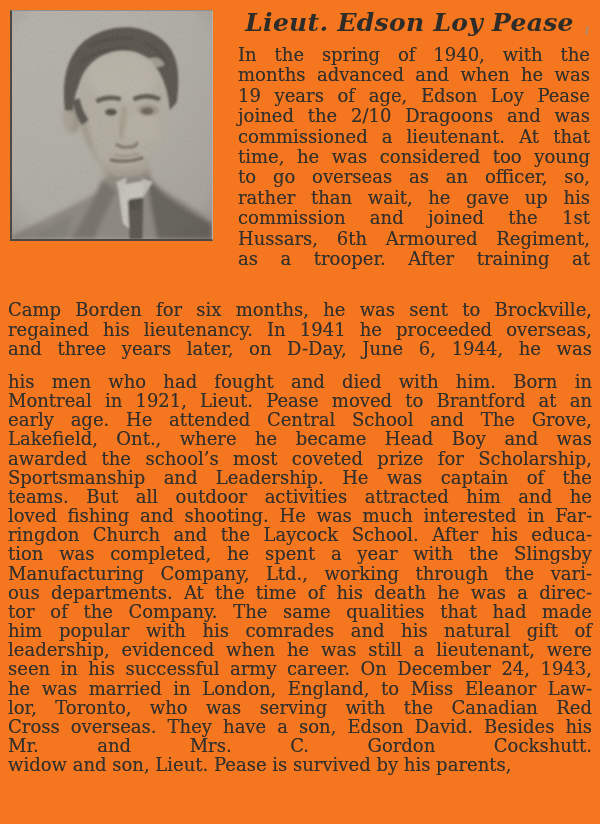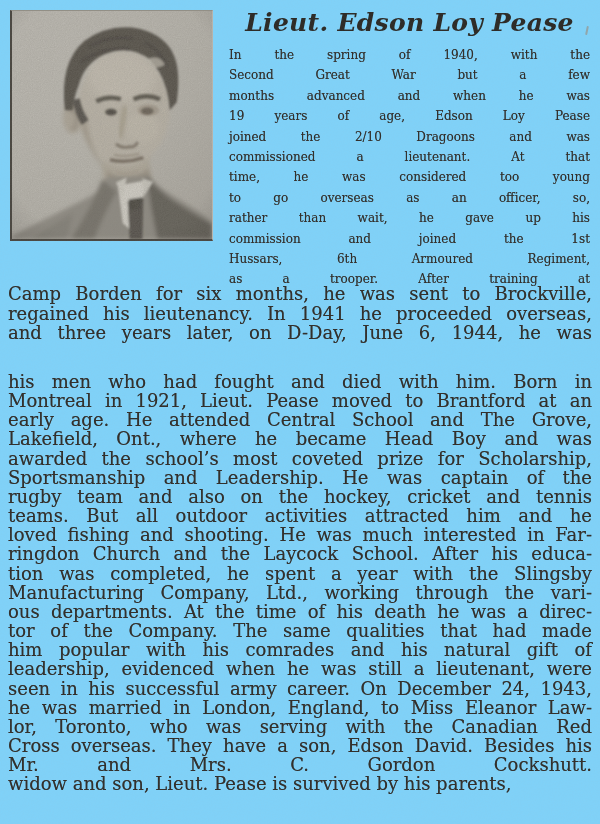--- a/index.html
+++ b/index.html
@@ -1,17 +1,17 @@
 <!DOCTYPE html>
 <html><head>
 <meta charset="utf-8">
 <style>
   html,body{margin:0;padding:0;background:#8a8a8a;}
   .page{
-    position:relative;width:600px;height:824px;background:#7dd3fc;
+    position:relative;width:600px;height:824px;background:#f97316;
     overflow:hidden;font-family:"DejaVu Serif","Liberation Serif",serif;
     color:#2b2824;box-sizing:border-box;
   }
   .paper-grain{position:absolute;left:0;top:0;width:600px;height:824px;pointer-events:none;}
   .photo{
     position:absolute;left:10px;top:10px;width:203px;height:231px;margin:0;
     box-sizing:border-box;
     border-left:2px solid #45423c;border-bottom:2px solid #45423c;
     border-top:1px solid #908d84;border-right:1px solid #b6b3ab;
     background:#c2bfb8;
@@ -19,22 +19,22 @@
   .photo svg{display:block;width:100%;height:100%;}
   .right-col{position:absolute;left:229px;top:8px;width:361px;}
   .title{
     margin:0 0 7px 0;font-size:25px;line-height:30px;font-weight:bold;
     font-style:italic;text-align:center;letter-spacing:.3px;color:#262420;
   }
   .line{
     text-align:justify;text-align-last:justify;
     text-shadow:0 0 .4px rgba(43,40,36,.55);
   }
-  .col-lines .line{font-size:12px;line-height:20.4px;}
-  .para1{position:absolute;left:8px;top:284px;width:584px;}
+  .col-lines .line{font-size:18px;line-height:20.4px;margin-left:9px;}
+  .para1{position:absolute;left:8px;top:300px;width:584px;}
   .para1 .line{font-size:18px;line-height:19.6px;}
   .para2{position:absolute;left:8px;top:372px;width:584px;}
   .para2 .line{font-size:18px;line-height:19.15px;}
   .para2 .line:last-child{text-align-last:left;}
   .stray-mark{
     position:absolute;left:586px;top:26px;width:2px;height:9px;
     background:#979288;opacity:.7;transform:rotate(12deg);border-radius:1px;
   }
 </style>
 </head>
@@ -125,21 +125,20 @@
 
       <rect width="204" height="230" filter="url(#grainF)" opacity="0.35"></rect>
       <rect width="204" height="230" fill="url(#vign)"></rect>
     </svg>
   </figure>
 
   <div class="right-col">
     <h1 class="title">Lieut. Edson Loy Pease</h1>
     <div class="col-lines">
         <div class="line">In the spring of 1940, with the</div>
-        <div class="line">Second Great War but a few</div>
         <div class="line">months advanced and when he was</div>
         <div class="line">19 years of age, Edson Loy Pease</div>
         <div class="line">joined the 2/10 Dragoons and was</div>
         <div class="line">commissioned a lieutenant. At that</div>
         <div class="line">time, he was considered too young</div>
         <div class="line">to go overseas as an officer, so,</div>
         <div class="line">rather than wait, he gave up his</div>
         <div class="line">commission and joined the 1st</div>
         <div class="line">Hussars, 6th Armoured Regiment,</div>
         <div class="line">as a trooper. After training at</div>
@@ -152,21 +151,20 @@
       <div class="line">and three years later, on D-Day, June 6, 1944, he was</div>
     </div>
 
   <div class="para2">
       <div class="line">his men who had fought and died with him. Born in</div>
       <div class="line">Montreal in 1921, Lieut. Pease moved to Brantford at an</div>
       <div class="line">early age. He attended Central School and The Grove,</div>
       <div class="line">Lakefield, Ont., where he became Head Boy and was</div>
       <div class="line">awarded the school’s most coveted prize for Scholarship,</div>
       <div class="line">Sportsmanship and Leadership. He was captain of the</div>
-      <div class="line">rugby team and also on the hockey, cricket and tennis</div>
       <div class="line">teams. But all outdoor activities attracted him and he</div>
       <div class="line">loved fishing and shooting. He was much interested in Far-</div>
       <div class="line">ringdon Church and the Laycock School. After his educa-</div>
       <div class="line">tion was completed, he spent a year with the Slingsby</div>
       <div class="line">Manufacturing Company, Ltd., working through the vari-</div>
       <div class="line">ous departments. At the time of his death he was a direc-</div>
       <div class="line">tor of the Company. The same qualities that had made</div>
       <div class="line">him popular with his comrades and his natural gift of</div>
       <div class="line">leadership, evidenced when he was still a lieutenant, were</div>
       <div class="line">seen in his successful army career. On December 24, 1943,</div>

